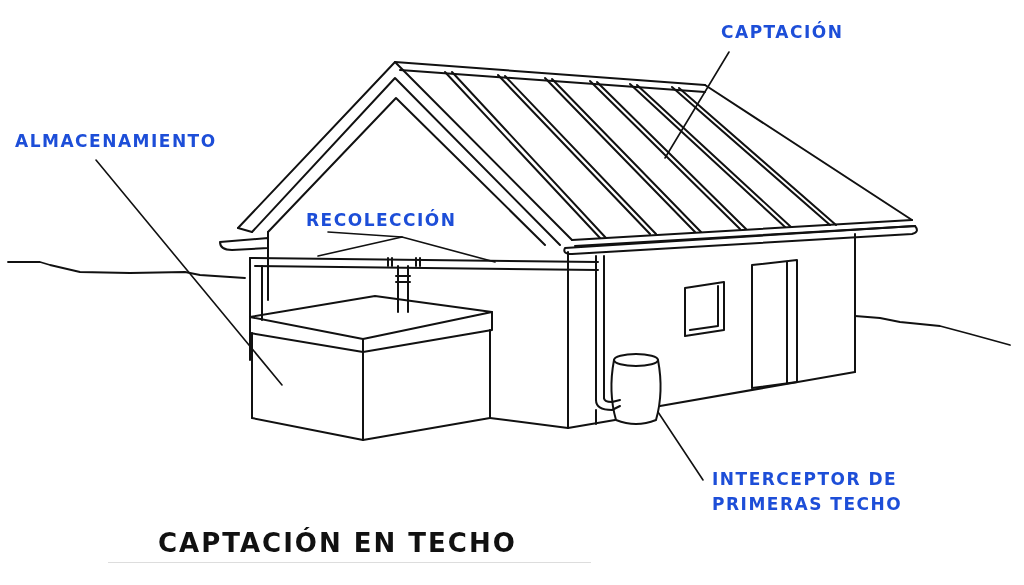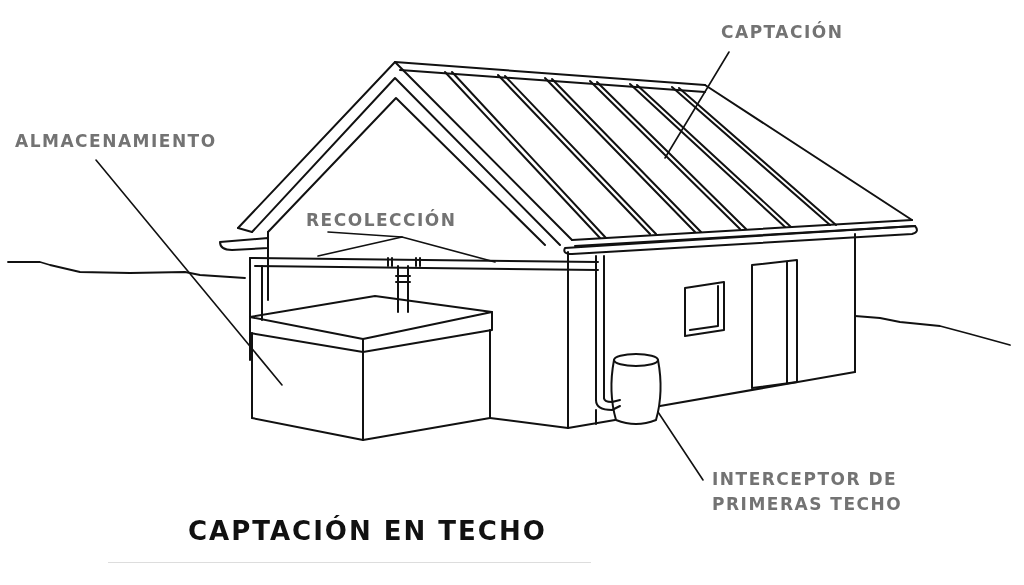--- a/index.html
+++ b/index.html
@@ -1,18 +1,18 @@
 <!DOCTYPE html>
 <html><head>
 <meta charset="utf-8">
 <style>
   html,body{margin:0;padding:0;background:#fff;}
   body{width:1024px;height:585px;position:relative;overflow:hidden;font-family:"DejaVu Sans","Liberation Sans",sans-serif;}
   svg.drawing{position:absolute;left:0;top:0;}
-  .lbl{position:absolute;font-weight:bold;color:#737373;letter-spacing:1.5px;font-size:17px;line-height:22px;white-space:nowrap;}
+  .lbl{position:absolute;font-weight:bold;color:#1d4ed8;letter-spacing:1.5px;font-size:17px;line-height:22px;white-space:nowrap;}
   .title{position:absolute;font-weight:bold;color:#111;letter-spacing:2px;font-size:26px;white-space:nowrap;}
   .rule{position:absolute;left:108px;top:562px;width:483px;height:1px;background:#ddd;}
 </style>
 </head>
 <body>
 
 <svg class="drawing" width="1024" height="585" viewBox="0 0 1024 585" fill="none" stroke="#111" stroke-width="2" stroke-linejoin="round" stroke-linecap="round">
 
   <g stroke-width="1.8">
     <polyline points="8,262 40,262 50,265 80,272 130,273 185,272 200,275 245,278"></polyline>
@@ -115,14 +115,14 @@
     <line x1="658" y1="412" x2="703" y2="480"></line>
   </g>
 </svg>
 
 <div class="lbl" style="left:721px;top:21px;">CAPTACIÓN</div>
 <div class="lbl" style="left:15px;top:130px;">ALMACENAMIENTO</div>
 <div class="lbl" style="left:306px;top:209px;">RECOLECCIÓN</div>
 <div class="lbl" style="left:712px;top:468px;">INTERCEPTOR DE</div>
 <div class="lbl" style="left:712px;top:493px;">PRIMERAS TECHO</div>
 
-<div class="title" style="left:158px;top:516px;margin-left:30px;">CAPTACIÓN EN TECHO</div>
+<div class="title" style="left:158px;top:528px;">CAPTACIÓN EN TECHO</div>
 <div class="rule"></div>
 
 </body></html>

